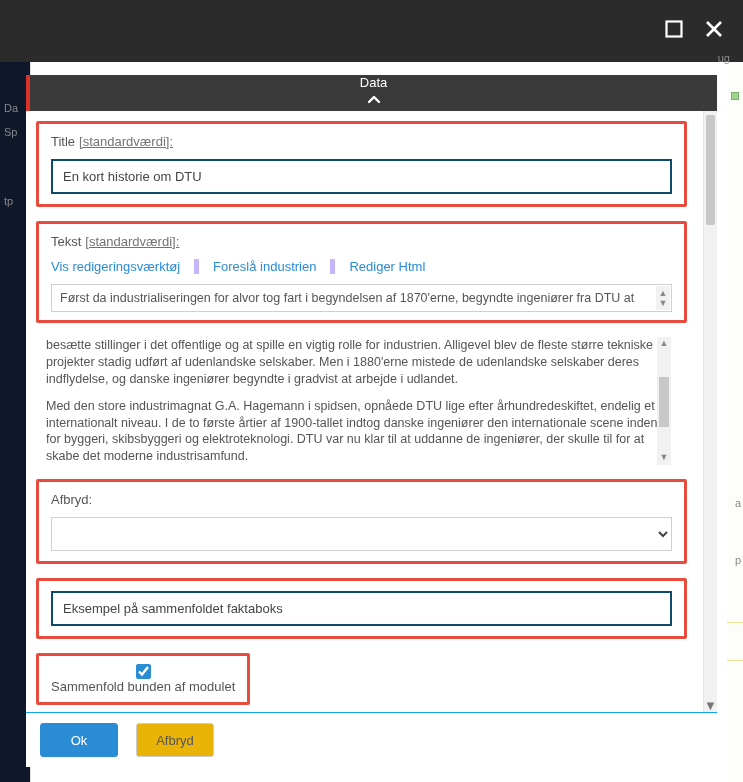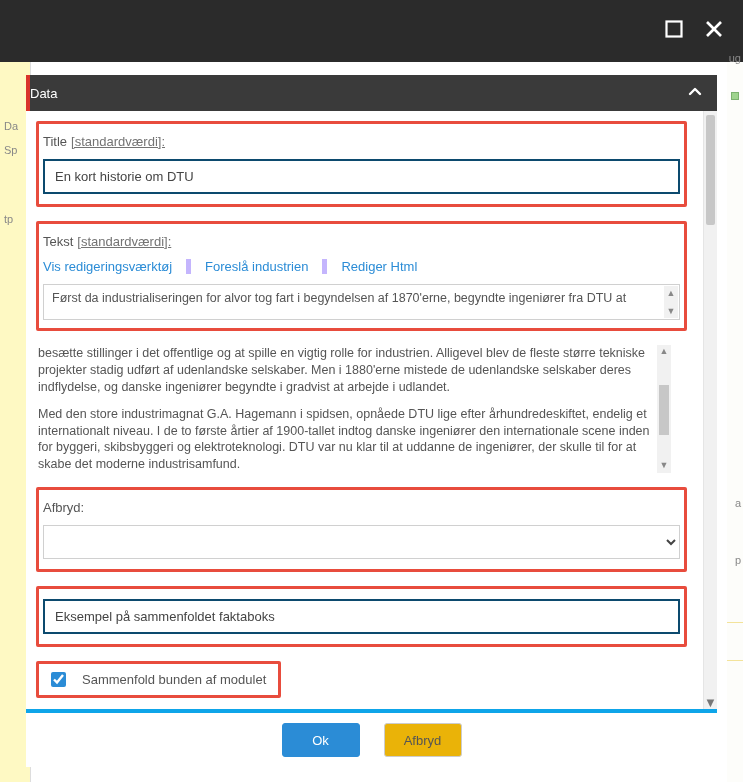--- a/index.html
+++ b/index.html
@@ -22,26 +22,26 @@
     position: absolute;
     top: 0; left: 0; right: 0;
     height: 62px;
     background: #2b2b2b;
   }
   .bg-left {
     position: absolute;
     top: 62px; left: 0;
     width: 31px;
     bottom: 0;
-    background: #fef9c3;
+    background: #0f172a;
     border-right: 1px solid #ddd;
     color: #888;
     font-size: 11px;
     line-height: 1.6;
-    padding-top: 50px;
+    padding-top: 32px;
     padding-left: 4px;
     white-space: nowrap;
     overflow: hidden;
   }
   .bg-left span { display:block; margin-top:6px;}
   .bg-right {
     position: absolute;
     top: 62px; right: 0;
     width: 16px;
     bottom: 0;
@@ -83,24 +83,25 @@
     display: flex;
     flex-direction: column;
   }
 
   .panel-header {
     background: #3a3a3a;
     color: #fff;
     height: 36px;
     display: flex;
     align-items: center;
-    padding: 0 14px 0 0;
+    padding: 0 14px 0 14px;
     border-left: 4px solid #d9332a;
     font-size: 13px;
     justify-content: space-between;
+    flex-direction: column;
   }
   .panel-header .chev {
     cursor: pointer;
   }
 
   .scroll-wrap {
     position: relative;
     flex: 1;
     overflow: hidden;
   }
@@ -130,21 +131,21 @@
     left: 0; right: 0; height: 14px;
     display:flex; align-items:center; justify-content:center;
     color:#777;
   }
   .fake-scroll-arrow.up { top:0; }
   .fake-scroll-arrow.down { bottom:0; }
 
   .hl-box {
     border: 3px solid #e84c3d;
     border-radius: 2px;
-    padding: 10px 4px;
+    padding: 10px 12px;
     margin-bottom: 14px;
     background: #fff;
   }
   .field-label {
     color: #555;
     font-size: 13px;
     margin-bottom: 10px;
     display: flex;
     gap: 4px;
   }
@@ -179,76 +180,77 @@
     color: #2b8cd6;
     text-decoration: none;
     cursor: pointer;
     padding-right: 14px;
     border-right: 5px solid #c4b5fd;
   }
   .toolbar-links a:last-child { border-right: none; }
 
   .rte-wrap {
     border: 1px solid #d0d0d0;
-    height: 36px;
+    height: 28px;
     overflow: hidden;
     padding: 6px 18px 6px 8px;
     position: relative;
     font-size: 12.5px;
     color: #555;
   }
   .rte-wrap .mini-scroll {
     position:absolute; top:1px; right:1px; bottom:1px; width:14px;
     background:#f1f1f1;
   }
   .rte-wrap .mini-scroll .up, .rte-wrap .mini-scroll .down {
     position:absolute; left:0; right:0; height:14px;
     display:flex; align-items:center; justify-content:center;
     color:#888; font-size:9px;
   }
   .rte-wrap .mini-scroll .up { top:0; }
   .rte-wrap .mini-scroll .down { bottom:0; }
 
   .overflow-text {
-    margin: 0 16px 14px 2px;
+    margin: 0 16px 14px 10px;
     font-size: 12.5px;
     color: #555;
     line-height: 1.35;
     position: relative;
     padding-right: 8px;
   }
   .overflow-text .para { margin-bottom: 10px; }
   .overflow-scroll {
     position:absolute; top:0; right:0; bottom:0; width:14px;
     background:#f1f1f1;
   }
   .overflow-scroll .thumb {
     position:absolute; left:2px; right:2px; top:40px; height:50px;
     background:#c7c7c7; 
   }
 
   .hl-box.tight { display:inline-block; padding:8px 12px; margin-bottom:14px; }
   .checkbox-row {
     display: flex;
     align-items: center;
-    gap: 16px;
-    font-size: 13px;
-    color: #555;
+    gap: 0;
+    font-size: 13px;
+    color: #555;
+    flex-direction: column;
   }
   .checkbox-row input[type=checkbox]{
     width:15px; height:15px;
     accent-color:#2b8cd6;
   }
 
   .dialog-footer {
-    border-top: 4px solid #0ea5e9;
+    border-top: 1px solid #0ea5e9;
     padding: 10px 14px;
     display: flex;
-    justify-content: center;
-    gap: 24px;
+    justify-content: flex-start;
+    gap: 18px;
     background: #fff;
   }
   .btn {
     min-width: 78px;
     height: 34px;
     border-radius: 3px;
     font-size: 13px;
     cursor: pointer;
     border: 1px solid #ccc;
     background: #eab308;
@@ -270,21 +272,21 @@
     <span>Da</span>
     <span>Sp</span>
     <span style="margin-top:52px">tp</span>
   </div>
   <div class="bg-right">
     <div class="dot"></div>
     <div class="txt1">a</div>
     <div class="txt2">p</div>
     <div class="stripe" style="top:560px"></div>
     <div class="stripe" style="top:598px"></div>
-    <div style="position:absolute; top:-10px; right:2px; color:#888; font-size:11px;">ug</div>
+    <div style="position:absolute; top:-10px; right:13px; color:#888; font-size:11px;">ug</div>
   </div>
 
   <div class="topbar-icons">
     <div class="win-icon">
       <svg width="18" height="18" viewBox="0 0 18 18">
           <rect x="1.5" y="1.5" width="15" height="15" fill="none" stroke="#fff" stroke-width="2.2"></rect>
         </svg>
     </div>
     <div class="win-icon">
       <svg width="20" height="20" viewBox="0 0 20 20">

